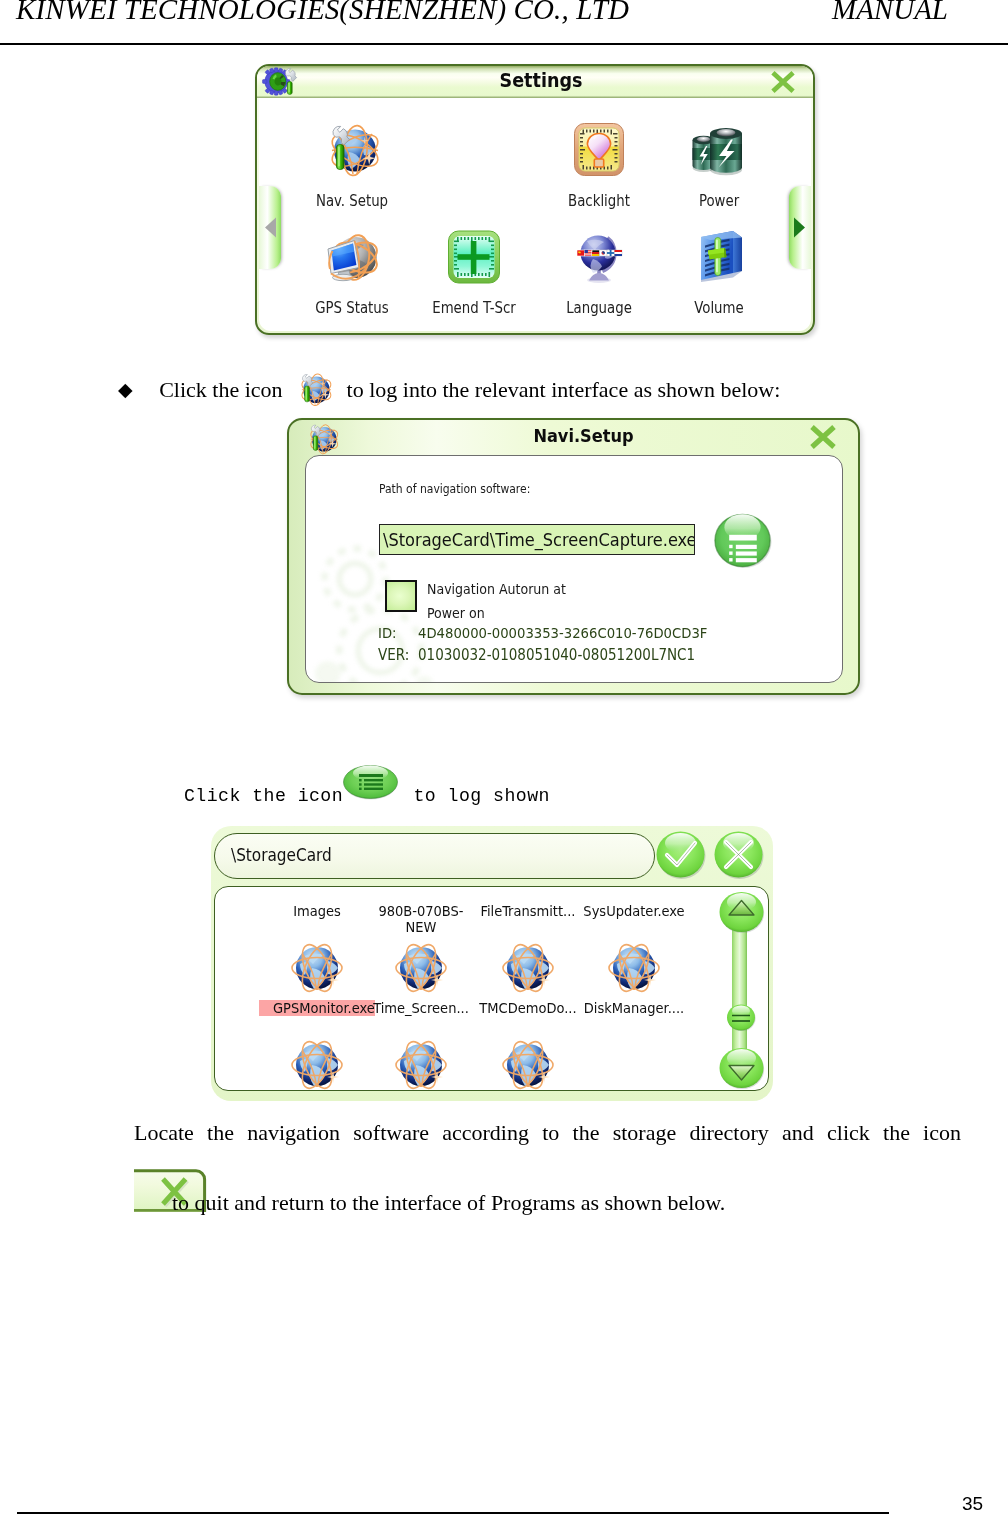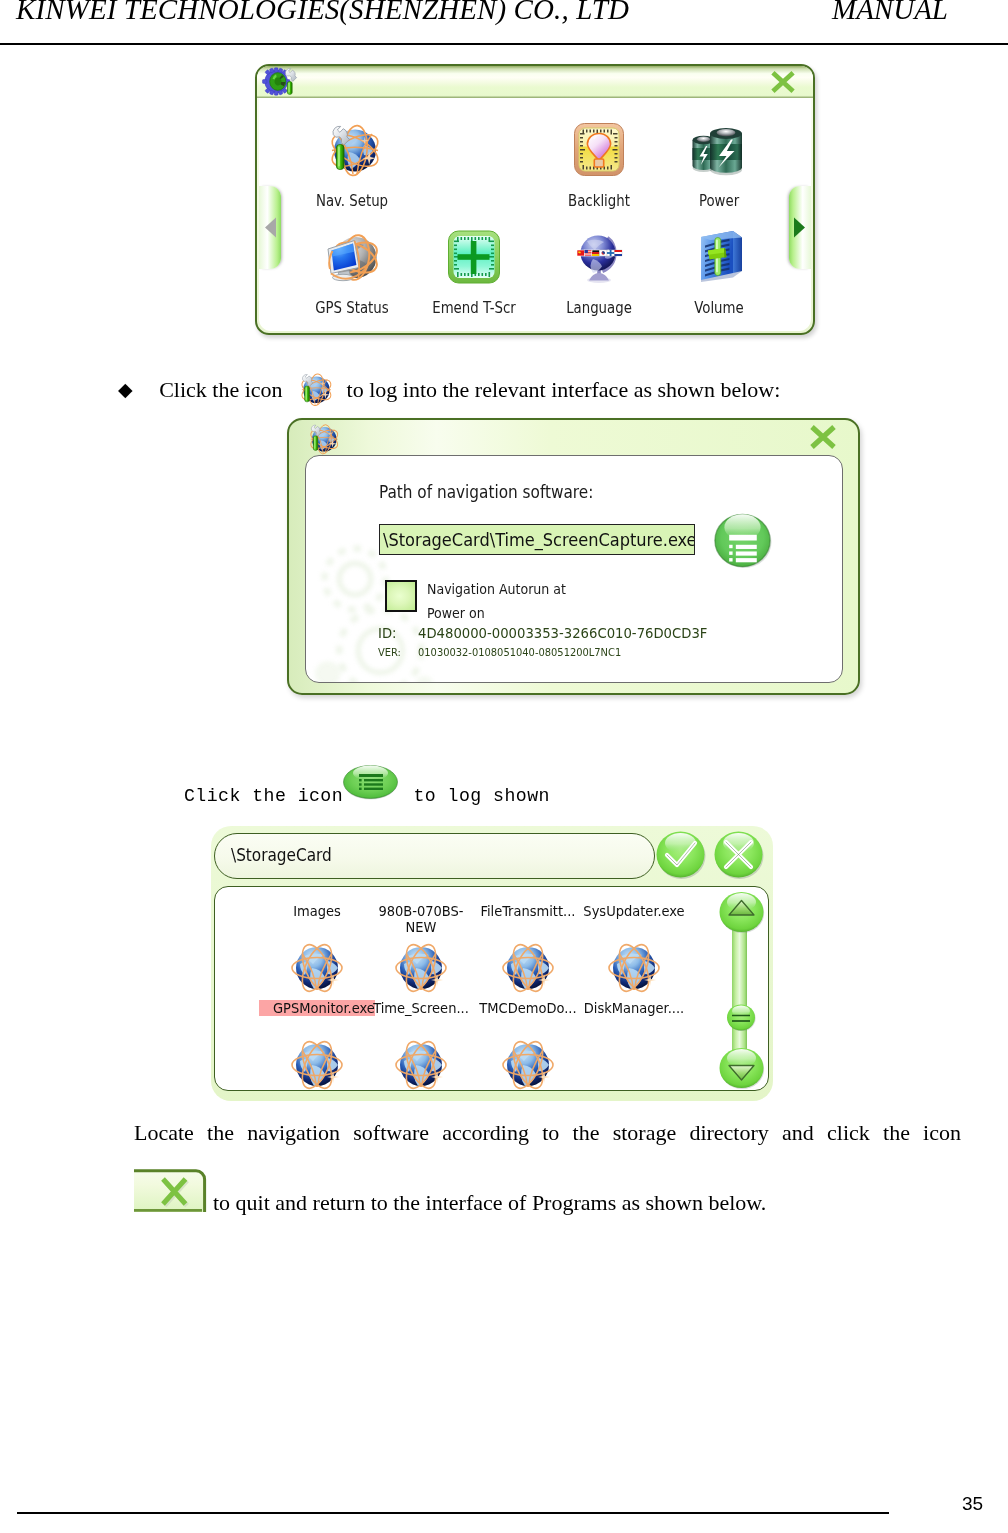--- a/index.html
+++ b/index.html
@@ -80,37 +80,37 @@
   }
   .win2 .title{position:absolute;left:10px;top:5px;width:100%;text-align:center;
     font-family:"DejaVu Sans Condensed","DejaVu Sans",sans-serif;font-weight:bold;font-size:18px;color:#0d0d0d;letter-spacing:0;}
   .win2 .tb-icon{left:12px;top:2px;width:43px;height:34px;}
   .win2 .closeX{left:521px;top:5px;width:26px;height:24px;}
   .win2 .inner{position:absolute;left:16px;top:35px;width:536px;height:226px;
     background:#fff;border:1px solid #6e6e6e;border-radius:14px;overflow:hidden;}
   .win2 .gearmark{position:absolute;left:-12px;top:82px;width:200px;height:160px;opacity:.55;filter:blur(2.2px);}
   .win2 .gearmark svg{display:block;width:100%;height:100%;}
   .n2-label{position:absolute;left:73px;top:26px;font-family:"DejaVu Sans Condensed","DejaVu Sans",sans-serif;
-    font-size:17px;color:#1b1b1b;white-space:nowrap;}
+    font-size:12px;color:#1b1b1b;white-space:nowrap;}
   .n2-path{position:absolute;left:73px;top:68px;width:316px;height:31px;
     background:#d9f4b6;border:1.6px solid #222;box-sizing:border-box;
     font-family:"DejaVu Sans Condensed","DejaVu Sans",sans-serif;font-size:18px;color:#111;
     padding:4px 0 0 3px;overflow:hidden;white-space:nowrap;}
   .n2-listbtn{position:absolute;left:405px;top:55px;width:63px;height:59px;}
   .n2-listbtn svg{display:block;width:100%;height:100%;}
   .n2-chk{position:absolute;left:79px;top:124px;width:32px;height:32px;
     background:radial-gradient(ellipse at 45% 50%, #eaffcf 0%, #ddf7ba 42%, #bfeb90 100%);
     border:2px solid #111;box-sizing:border-box;}
   .n2-chktext{position:absolute;left:121px;top:122px;
     font-family:"DejaVu Sans Condensed","DejaVu Sans",sans-serif;font-size:14px;color:#1b1b1b;
     line-height:23.5px;white-space:nowrap;}
   .n2-id{position:absolute;left:72px;top:168px;font-family:"DejaVu Sans Condensed","DejaVu Sans",sans-serif;
     font-size:14.7px;color:#2b4417;white-space:nowrap;}
   .n2-ver{position:absolute;left:72px;top:190px;font-family:"DejaVu Sans Condensed","DejaVu Sans",sans-serif;
-    font-size:11px;color:#2b4417;white-space:nowrap;}
+    font-size:15px;color:#2b4417;white-space:nowrap;}
   .n2-id .k,.n2-ver .k{display:inline-block;width:40px;}
 
   
   .win3{left:211px;top:826px;width:562px;height:275px;border-radius:20px;
     background:linear-gradient(180deg,#edfad8 0%,#e8f7d0 50%,#e4f5c8 100%);}
   .w3-addr{position:absolute;left:3px;top:7px;width:441px;height:46px;
     background:linear-gradient(180deg,#fbfdf4 0%,#f6faeb 55%,#eef5de 100%);
     border:1.7px solid #3e5f22;border-radius:23px;box-sizing:border-box;
     font-family:"DejaVu Sans Condensed","DejaVu Sans",sans-serif;font-size:17px;color:#111;
     padding:11px 0 0 16px;white-space:nowrap;overflow:hidden;}
@@ -135,21 +135,21 @@
   .w3-scroll .dn{left:0;top:156px;}
   .w3-scroll .thumb{position:absolute;left:8px;top:113px;width:30px;height:27px;}
   .w3-scroll .thumb svg{display:block;width:100%;height:100%;}
 
   
   .p2l1{left:134px;top:1118px;width:827px;font-size:22px;line-height:30px;
         text-align:justify;text-align-last:justify;white-space:normal;}
   .p2l2{left:134px;top:1174px;width:800px;font-size:22px;line-height:30px;white-space:nowrap;}
   .p2l2 .p2t{position:relative;top:14px;}
   .p2l2 .xbtn{position:absolute;left:0;top:-5px;width:73px;height:43px;}
-  .p2l2 .p2t{margin-left:79px;}
+  .p2l2 .p2t{margin-left:38px;}
   .p2l2 .xbtn svg{display:block;width:100%;height:100%;}
 
   
   .monoline{left:184px;top:781px;width:600px;white-space:nowrap;
     font-family:"Liberation Mono","DejaVu Sans Mono",monospace;font-size:18.2px;line-height:30px;letter-spacing:.45px;}
   .monoline .inline-ball{position:absolute;left:159px;top:-16px;width:55px;height:35px;}
   .monoline .m2{margin-left:59px;}
   .monoline .inline-ball svg{display:block;width:100%;height:100%;}
 
   
@@ -604,20 +604,21 @@
             <path d="M11.5 14.5 a8 8.5 0 0 1 4.4 -5.4 l.6 3.2 a5 5.4 0 0 0 -2.6 3.2Z" fill="#6ddb46" opacity=".9"></path>
             <path d="M14 17 a4.4 5 0 1 1 0 2Z" fill="#1a6b06" opacity=".55"></path>
           </g>
           <g>
             <path d="M36.2 4 l-2.8 3 -2.1 -2 2.8 -3 a5.4 5.4 0 0 0 -6.3 7.1 l2.1 2.1 3.2 -0.2 1.7 1.6 -0.2 3.2 2.1 2.1 4.7 -4.8 -2.1 -2.1 a5.4 5.4 0 0 0 -3.1 -7Z" fill="url(#g-wrench)" stroke="#8e97a2" stroke-width=".7"></path>
             <rect x="29.9" y="18" width="6" height="16" rx="2.6" fill="url(#g-handle)" stroke="#1a6b00" stroke-width=".7"></rect>
             <rect x="31.2" y="19.4" width="1.7" height="12" rx=".85" fill="#a9ef80" opacity=".8"></rect>
           </g>
         </svg>
       </div>
+      <div class="title">Settings</div>
       <div class="closeX">
         <svg viewBox="0 0 26 24">
           <path d="M2 2 L24 22 M24 2 L2 22" stroke="#7dc242" stroke-width="5.2" stroke-linecap="butt" fill="none"></path>
         </svg>
       </div>
     </div>
 
     <div class="body">
       <div class="sidetab l">
         <svg viewBox="0 0 22 83">
@@ -689,20 +690,21 @@
       </div>
     </div>
   </div>
 
   <div class="dev win2">
     <div class="tb-icon">
       <svg viewBox="0 0 68 58">
           <use href="#ic-globewrench"></use>
         </svg>
     </div>
+    <div class="title">Navi.Setup</div>
     <div class="closeX">
       <svg viewBox="0 0 26 24">
         <path d="M2 2 L24 22 M24 2 L2 22" stroke="#7dc242" stroke-width="5.2" fill="none"></path>
       </svg>
     </div>
 
     <div class="inner">
       <div class="gearmark">
         <svg viewBox="0 0 190 150">
           <g fill="none" stroke="#dfecd5" stroke-width="6" opacity=".9">

